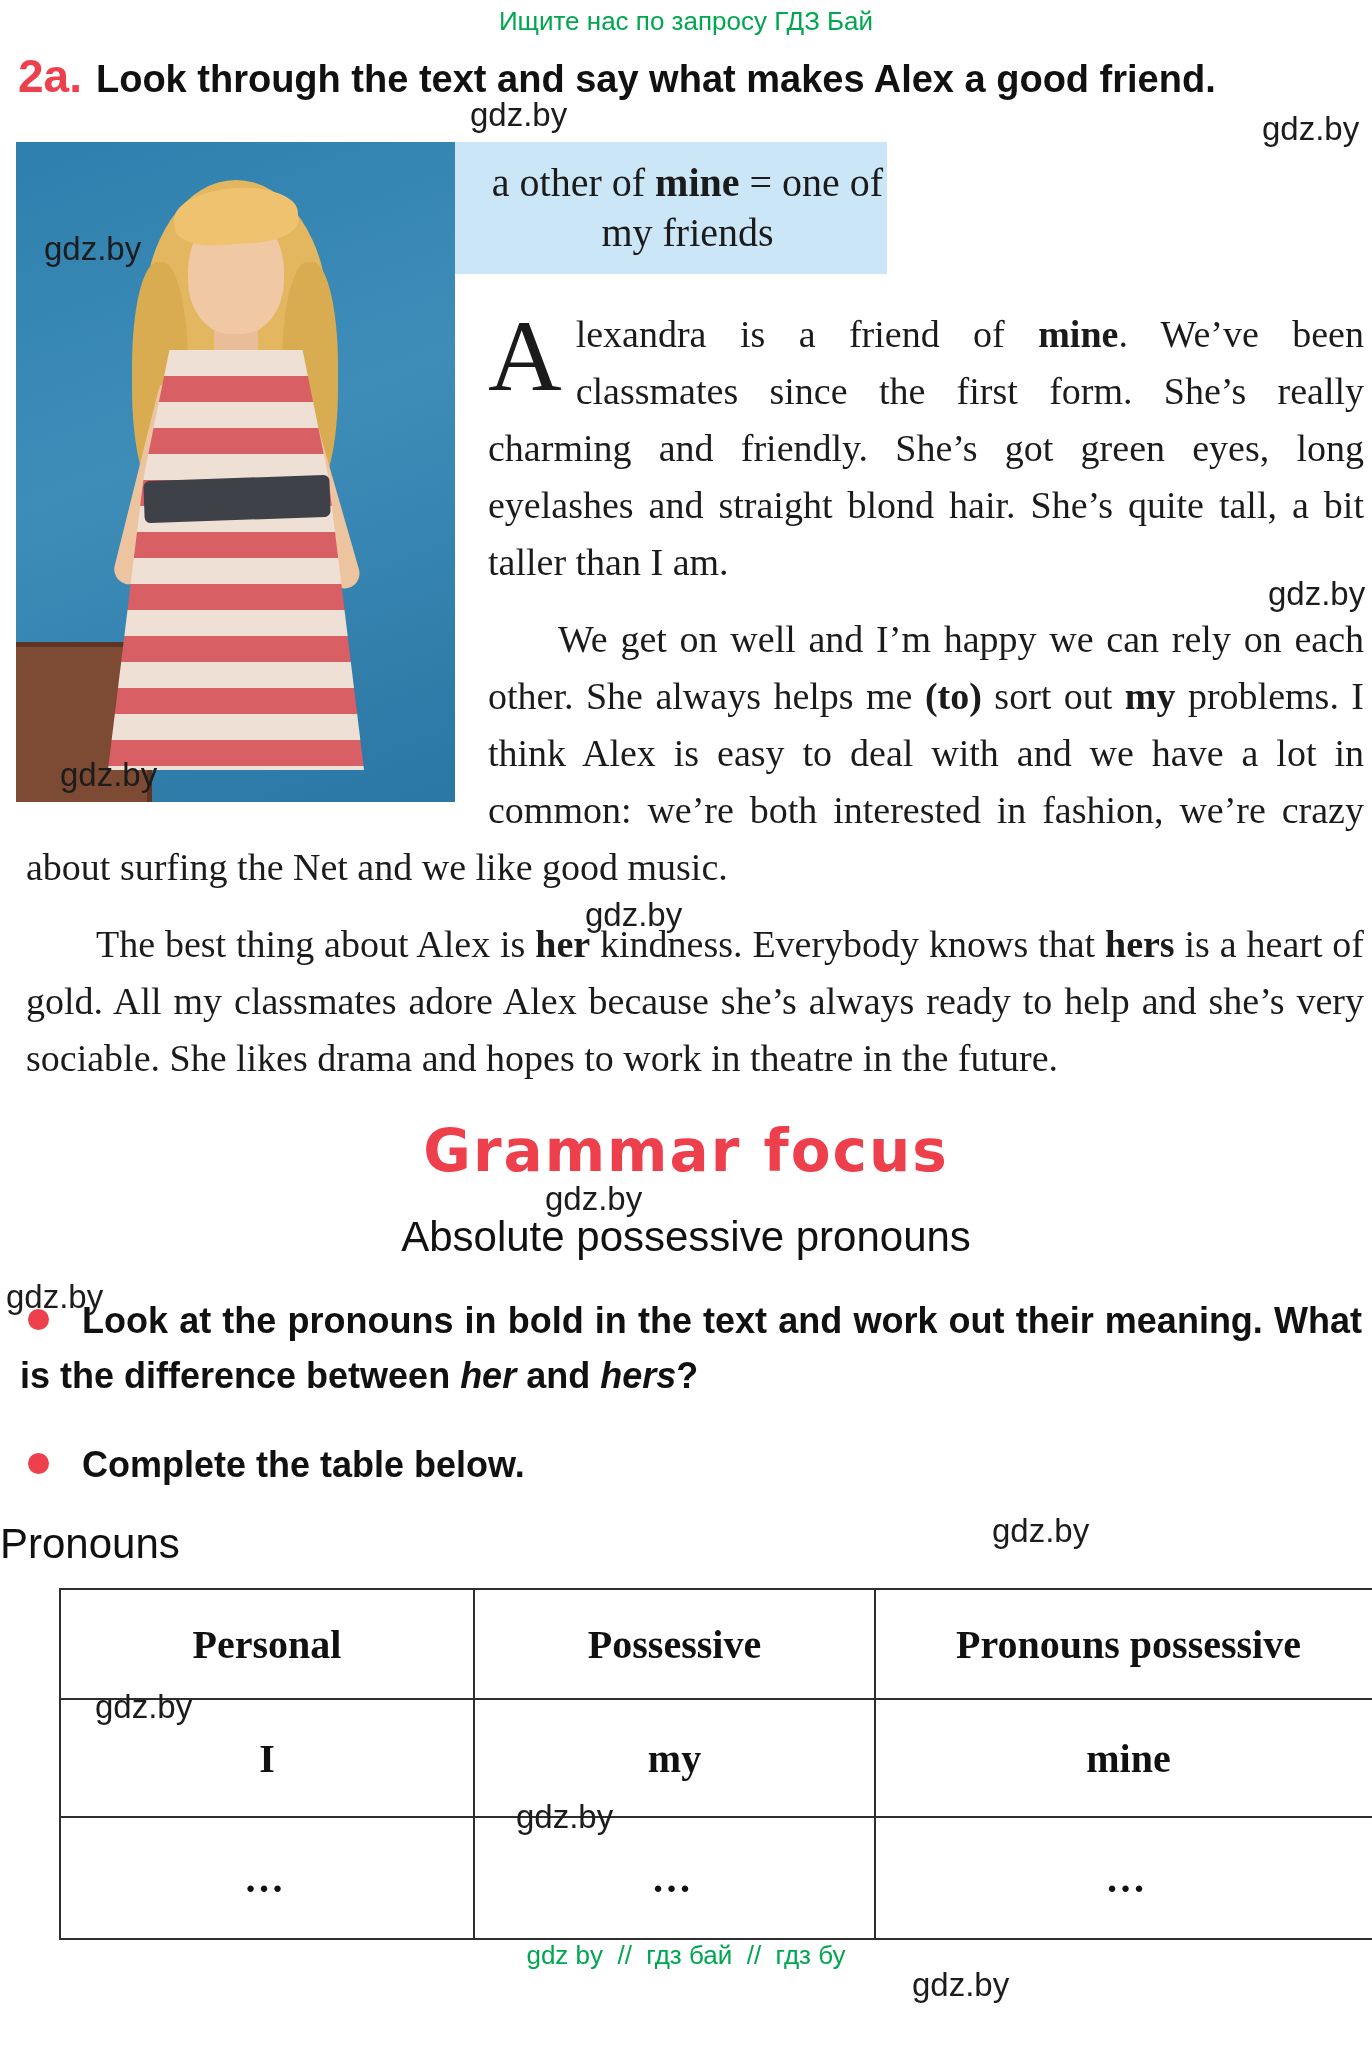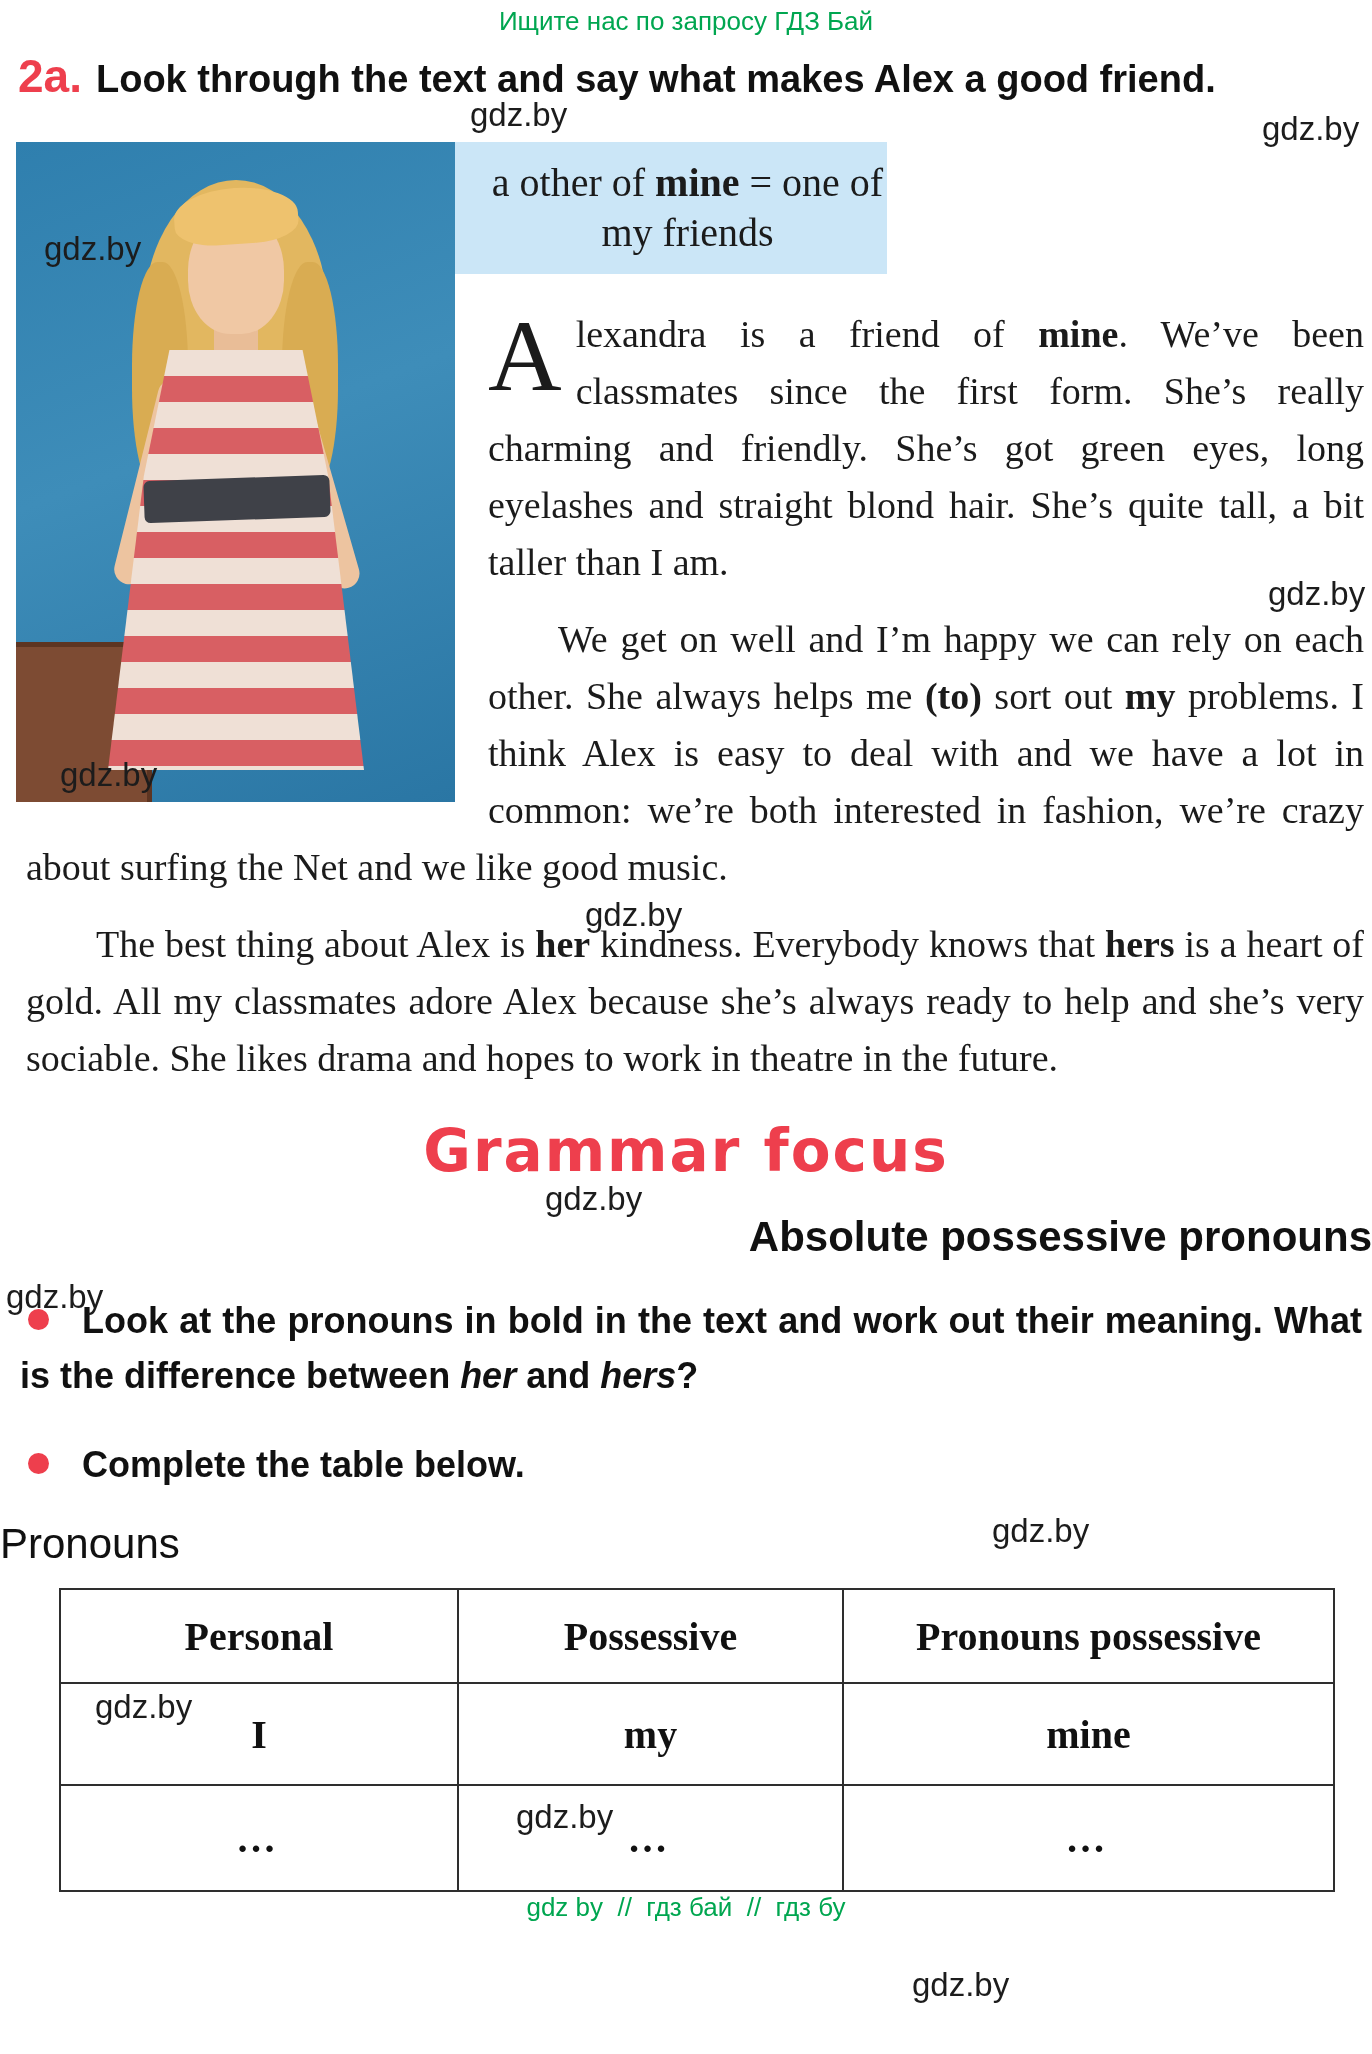--- a/index.html
+++ b/index.html
@@ -69,22 +69,22 @@
   }
   
   .grammar-row{display:flex;align-items:center;clear:both;margin:30px 12px 0 12px;flex-direction:column;}
   .g-line{flex:1;height:3px;background:#4a4a4a;}
   .g-title{
     margin:0 30px;color:#EE3F4D;
     font-family:"DejaVu Sans",sans-serif;font-weight:bold;
     font-size:58px;letter-spacing:2px;white-space:nowrap;
   }
   .g-subtitle{
-    margin-top:28px;text-align:right;
-    font-family:"Liberation Sans",sans-serif;font-size:42px;color:#111;font-weight:bold;
+    margin-top:28px;text-align:center;
+    font-family:"Liberation Sans",sans-serif;font-size:42px;color:#111;
   }
   
   .bullet-item{
     position:relative;margin:34px 10px 0 20px;
     font-family:"Liberation Sans",sans-serif;font-weight:bold;
     font-size:36px;line-height:55px;color:#111;
     text-indent:62px;text-align:justify;
   }
   .bullet-item.first{margin-top:32px;}
   .dot{
@@ -96,21 +96,21 @@
     margin-top:28px;text-align:left;
     font-family:Liberation Sans, sans-serif;font-size:42px;color:#111;
   }
   table.pron{
     border-collapse:collapse;margin:20px 0 0 59px;
     width:1268px;table-layout:fixed;
   }
   table.pron td{
     border:2px solid #2e2e2e;text-align:center;vertical-align:middle;
     font-family:"Liberation Serif",serif;font-weight:bold;
-    font-size:40px;color:#111;padding:0;
+    font-size:40px;color:#111;padding:8px;
   }
   td.c1{width:396px;} td.c2{width:383px;} td.c3{width:489px;}
   tr.hdr td{height:92px;}
   tr.r1 td{height:100px;}
   tr.r2 td{height:104px;letter-spacing:6px;}
 </style>
 </head>
 <body>
 
 <div class="page">

